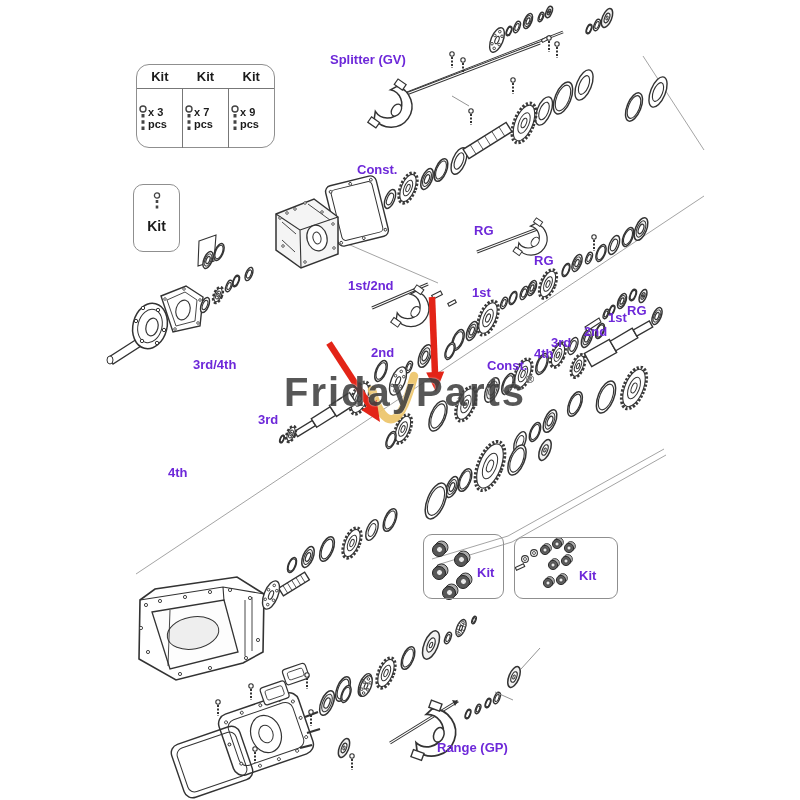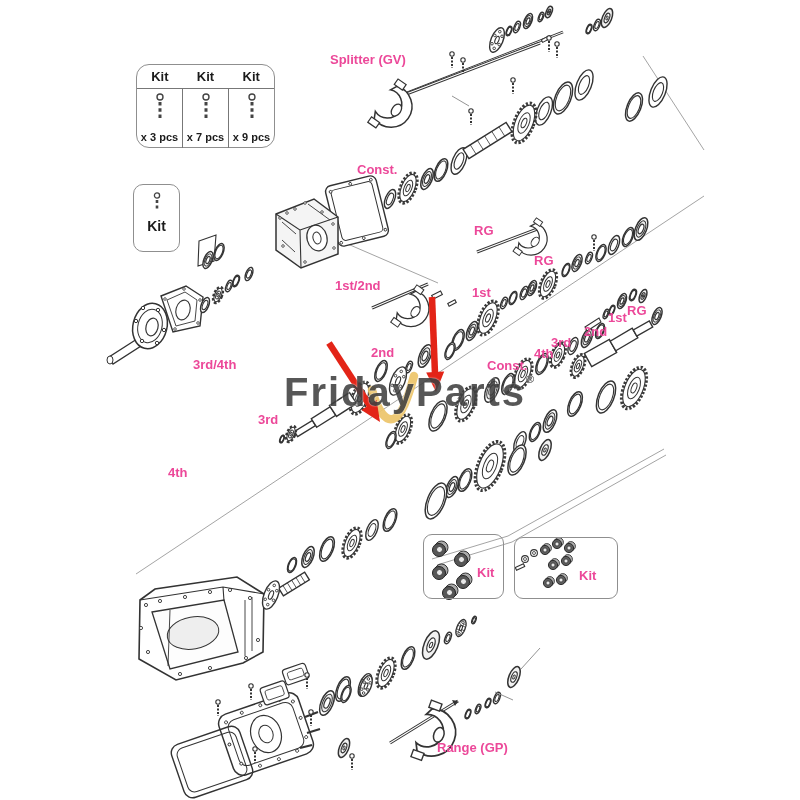--- a/index.html
+++ b/index.html
@@ -1,26 +1,26 @@
 <!DOCTYPE html>
 <html><head>
 <meta charset="utf-8">
 <style>
   html,body{margin:0;padding:0;background:#fff;}
   #stage{position:relative;width:800px;height:800px;background:#fff;overflow:hidden;
          font-family:"Liberation Sans",sans-serif;}
   #art{position:absolute;left:0;top:0;z-index:1;}
-  .lbl{position:absolute;z-index:5;font-size:13px;font-weight:700;color:#ec4899;
+  .lbl{position:absolute;z-index:5;font-size:13px;font-weight:700;color:#6d28d9;
        white-space:nowrap;line-height:1;}
   .kitbox{position:absolute;z-index:3;border:1.6px solid #8f8f8f;border-radius:13px;
           box-sizing:border-box;background:transparent;}
   .krow1{display:flex;height:23px;border-bottom:1.4px solid #777;align-items:center;}
   .kt{flex:1;text-align:center;font-weight:700;font-size:13px;color:#1b1b1b;}
   .krow2{display:flex;height:calc(100% - 23px);}
-  .kcol{flex:1;display:flex;flex-direction:column;align-items:center;
+  .kcol{flex:1;display:flex;align-items:center;
         justify-content:space-between;padding:4px 0 5px;border-right:1.4px solid #777;}
   .kcol:last-child{border-right:none;}
   .kq{font-size:11px;font-weight:700;color:#1b1b1b;}
   .kitbox-single{display:flex;flex-direction:column;align-items:center;
                  justify-content:flex-start;padding-top:7px;border-radius:10px;}
   .kitbox-single .kt{flex:none;margin-top:8px;font-size:14px;}
   .kitbox-plain{border-radius:9px;}
   #wm{position:absolute;left:284px;top:372px;z-index:6;font-size:40px;font-weight:700;
       letter-spacing:2px;color:#a8bcd8;opacity:.88;line-height:1;
       text-shadow:0 0 1px rgba(255,255,255,.9),0 0 2px rgba(255,255,255,.6);}
@@ -683,21 +683,21 @@
   <div class="kitbox kitbox-plain" style="left:423px;top:534px;width:81px;height:65px"></div>
   <div class="kitbox kitbox-plain" style="left:514px;top:537px;width:104px;height:62px"></div>
   <div class="lbl" style="left:477px;top:566px">Kit</div>
   <div class="lbl" style="left:579px;top:569px">Kit</div>
 
   <div class="lbl" style="left:330px;top:53px">Splitter (GV)</div>
   <div class="lbl" style="left:357px;top:163px">Const.</div>
   <div class="lbl" style="left:474px;top:224px">RG</div>
   <div class="lbl" style="left:534px;top:254px">RG</div>
   <div class="lbl" style="left:472px;top:286px">1st</div>
-  <div class="lbl" style="left:335px;top:279px">1st/2nd</div>
+  <div class="lbl" style="left:348px;top:279px">1st/2nd</div>
   <div class="lbl" style="left:371px;top:346px">2nd</div>
   <div class="lbl" style="left:487px;top:359px">Const.</div>
   <div class="lbl" style="left:534px;top:347px">4th</div>
   <div class="lbl" style="left:551px;top:336px">3rd</div>
   <div class="lbl" style="left:584px;top:325px">2nd</div>
   <div class="lbl" style="left:608px;top:311px">1st</div>
   <div class="lbl" style="left:627px;top:304px">RG</div>
   <div class="lbl" style="left:193px;top:358px">3rd/4th</div>
   <div class="lbl" style="left:258px;top:413px">3rd</div>
   <div class="lbl" style="left:168px;top:466px">4th</div>

